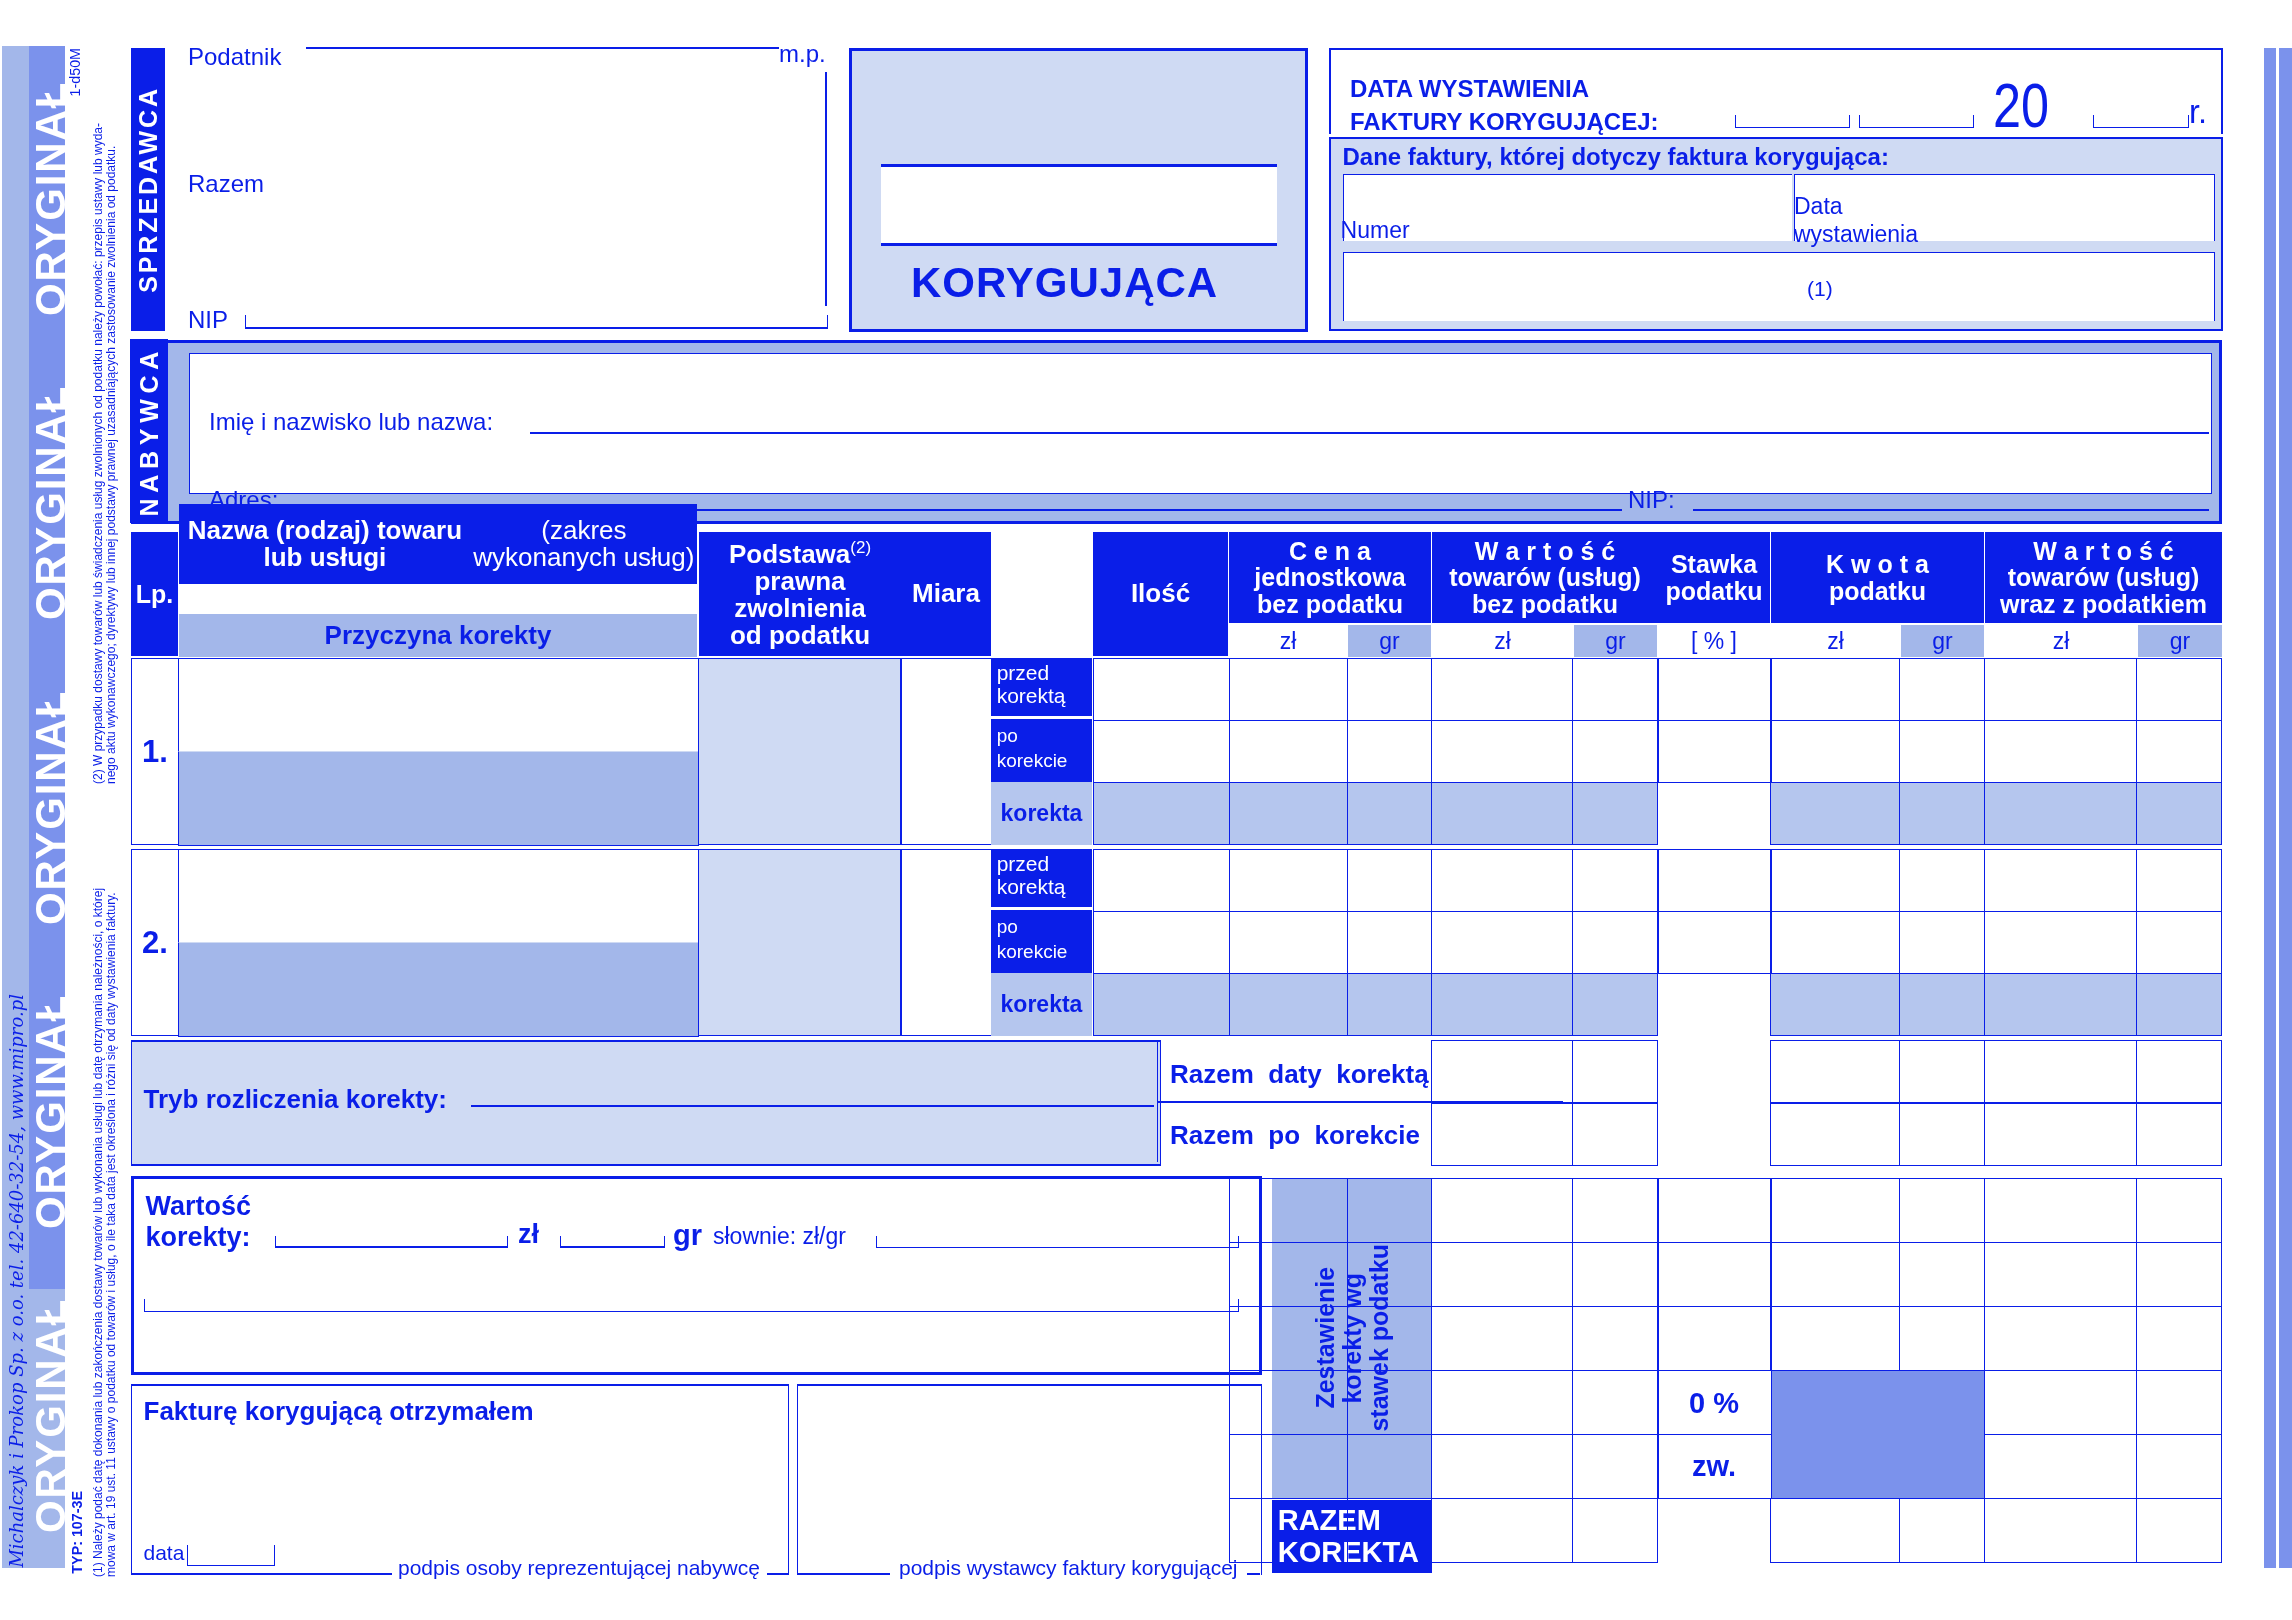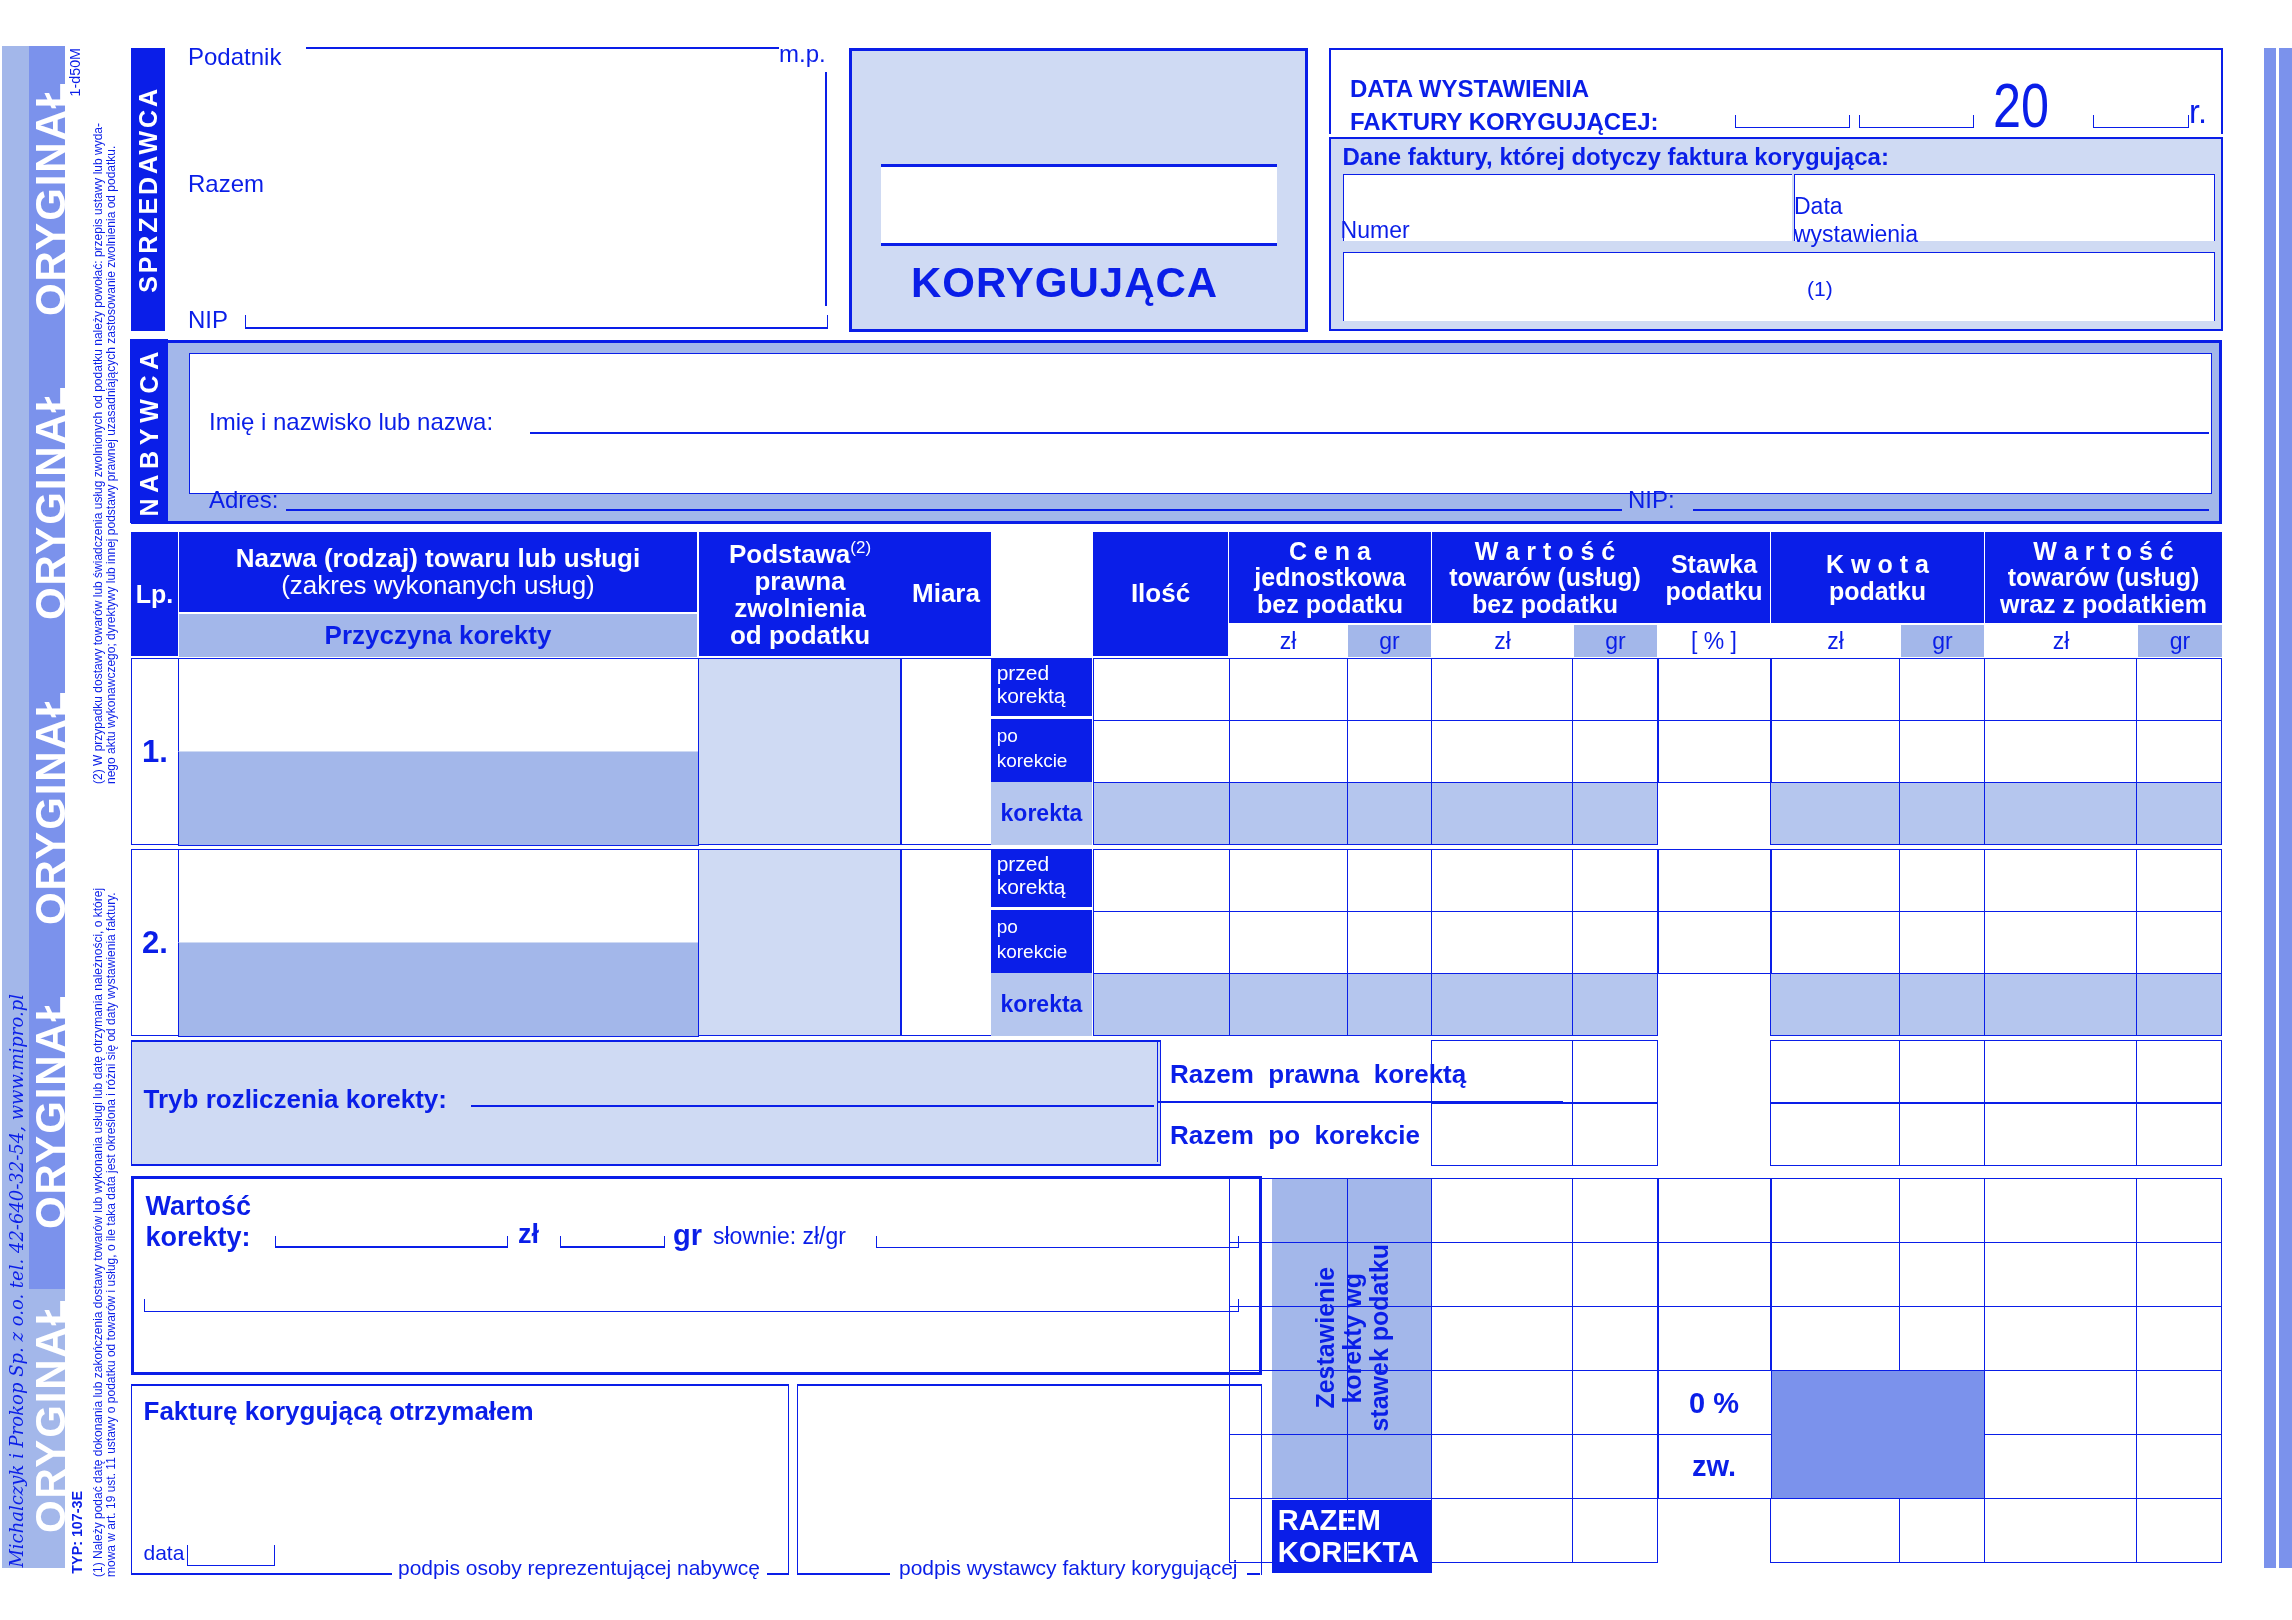--- a/index.html
+++ b/index.html
@@ -99,21 +99,21 @@
     <div class="abs" style="left:19px;top:54px;font-size:24px;">Imię i nazwisko lub nazwa:</div>
     <div class="line" style="left:340px;top:78px;width:1679px;height:2.9px;"></div>
     <div class="abs" style="left:19px;top:132px;font-size:24px;">Adres:</div>
     <div class="line" style="left:96px;top:155px;width:1336px;height:2.9px;"></div>
     <div class="abs" style="left:1438px;top:132px;font-size:24px;">NIP:</div>
     <div class="line" style="left:1503px;top:155px;width:516px;height:2.9px;"></div>
   </div>
 </div>
 
 <div class="abs blue ctr hdr" style="left:131px;top:532px;width:47px;height:124px;font-size:25px;">Lp.</div>
-<div class="abs blue ctr hdr" style="left:179px;top:532px;width:518px;height:80px;flex-direction:column;font-size:26px;">
+<div class="abs blue ctr hdr" style="left:179px;top:504px;width:518px;height:80px;flex-direction:row;font-size:26px;">
   <div>Nazwa (rodzaj) towaru lub usługi</div>
   <div style="font-weight:normal;">(zakres wykonanych usług)</div>
 </div>
 <div class="abs md ctr bold" style="left:179px;top:614px;width:518px;height:43px;font-size:26px;">Przyczyna korekty</div>
 <div class="abs blue ctr hdr" style="left:699px;top:532px;width:202px;height:124px;flex-direction:column;font-size:26px;">
   <div><span>Podstawa</span><sup style="font-size:17px;font-weight:normal;">(2)</sup></div>
   <div>prawna</div>
   <div>zwolnienia</div>
   <div>od podatku</div>
 </div>
@@ -246,21 +246,21 @@
     <div class="cell" style="left: 1770px; top: 1103px; width: 130px; height: 63px;"></div>
     <div class="cell" style="left: 1899px; top: 1103px; width: 86px; height: 63px;"></div>
     <div class="cell" style="left: 1984px; top: 1103px; width: 153px; height: 63px;"></div>
     <div class="cell" style="left: 2136px; top: 1103px; width: 86px; height: 63px;"></div>
   </div>
 
 <div class="abs lt" style="left:131px;top:1040px;width:1030px;height:126px;border:1.9px solid #0a1ee8;border-top-width:2.9px;border-bottom-width:2.9px;">
   <div class="abs bold" style="left:11.5px;top:42px;font-size:26px;">Tryb rozliczenia korekty:</div>
   <div class="line" style="left:339px;top:63px;width:683px;height:1.9px;"></div>
   <div class="abs" style="left:1025px;top:0;width:3.8px;height:120px;border-left:1.4px solid #0a1ee8;"></div>
-  <div class="abs bold" style="left:1038px;top:17px;font-size:26px;white-space:pre;">Razem  prawna  korektą</div>
+  <div class="abs bold" style="left:1038px;top:17px;font-size:26px;white-space:pre;">Razem  daty  korektą</div>
   <div class="line" style="left:1025px;top:59px;width:406px;height:1.9px;"></div>
   <div class="abs bold" style="left:1038px;top:78px;font-size:26px;white-space:pre;">Razem  po  korekcie</div>
 </div>
 
 <div class="abs" style="left:131px;top:1176px;width:1131px;height:199px;border:3.8px solid #0a1ee8;border-right-width:3.8px;">
   <div class="abs bold" style="left:11.5px;top:11.5px;font-size:27px;line-height:31px;">
     <div>Wartość</div>
     <div>korekty:</div>
   </div>
   <div class="abs" style="left:141px;top:57px;width:233px;height:11.5px;border:1.9px solid #0a1ee8;border-top:none;border-bottom-width:2.9px;"></div>

